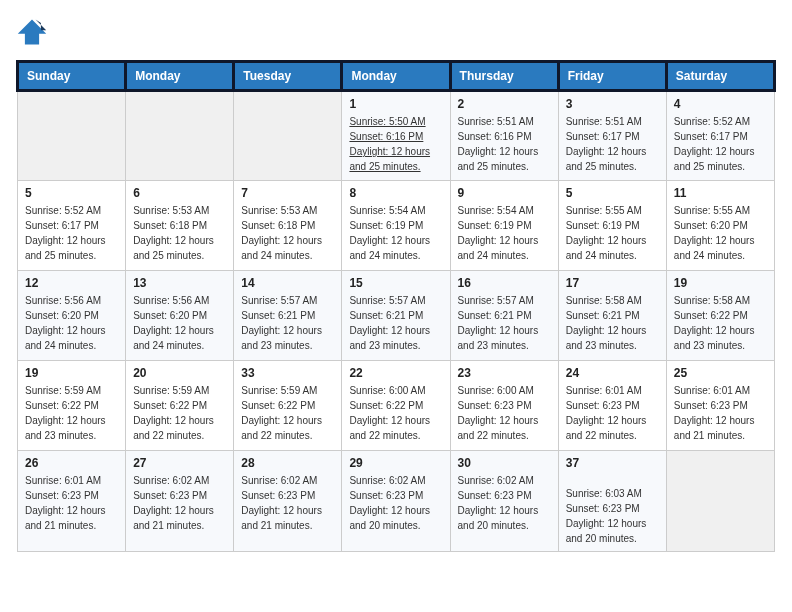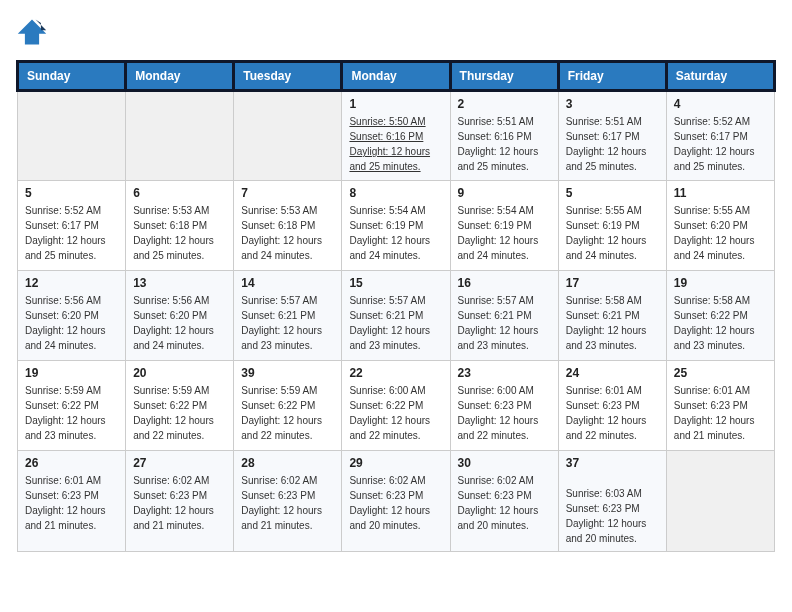--- a/index.html
+++ b/index.html
@@ -263,21 +263,21 @@
 and 23 minutes.</div>
         </td>
         <td>
           <div class="day-number">20</div>
           <div class="day-info" style="white-space: pre-line;">Sunrise: 5:59 AM
 Sunset: 6:22 PM
 Daylight: 12 hours
 and 22 minutes.</div>
         </td>
         <td>
-          <div class="day-number">39</div>
+          <div class="day-number">33</div>
           <div class="day-info" style="white-space: pre-line;">Sunrise: 5:59 AM
 Sunset: 6:22 PM
 Daylight: 12 hours
 and 22 minutes.</div>
         </td>
         <td>
           <div class="day-number">22</div>
           <div class="day-info" style="white-space: pre-line;">Sunrise: 6:00 AM
 Sunset: 6:22 PM
 Daylight: 12 hours

